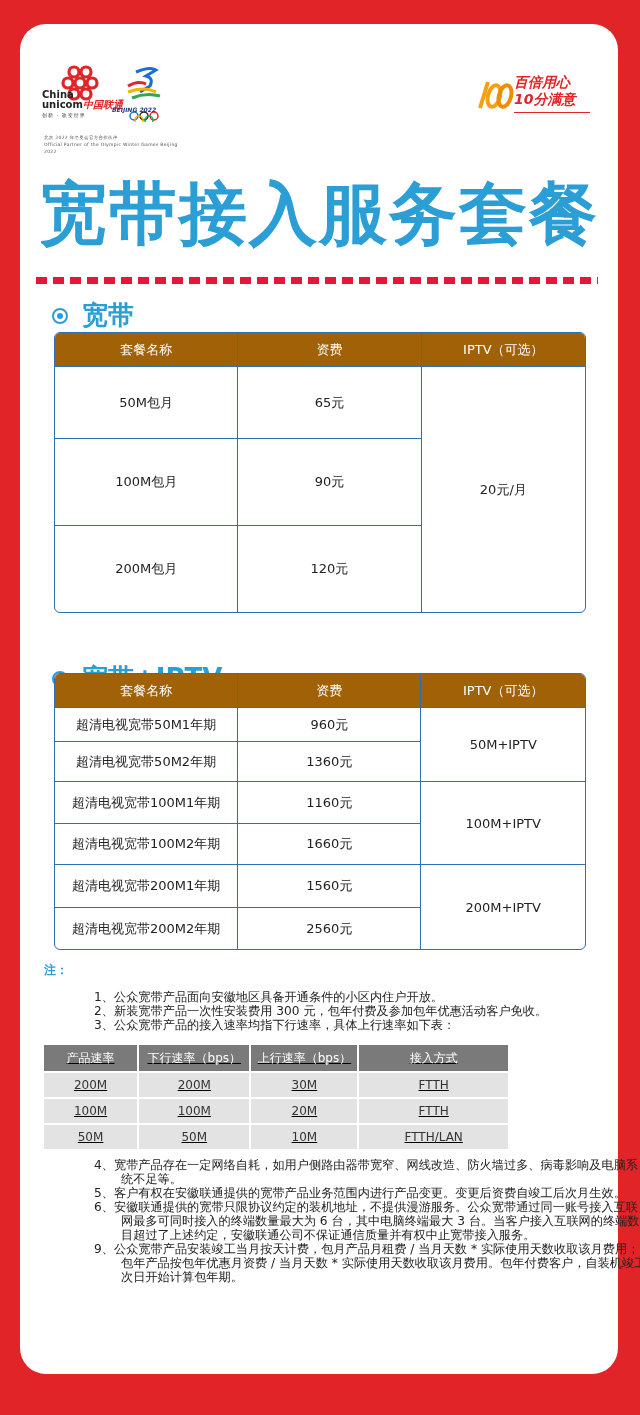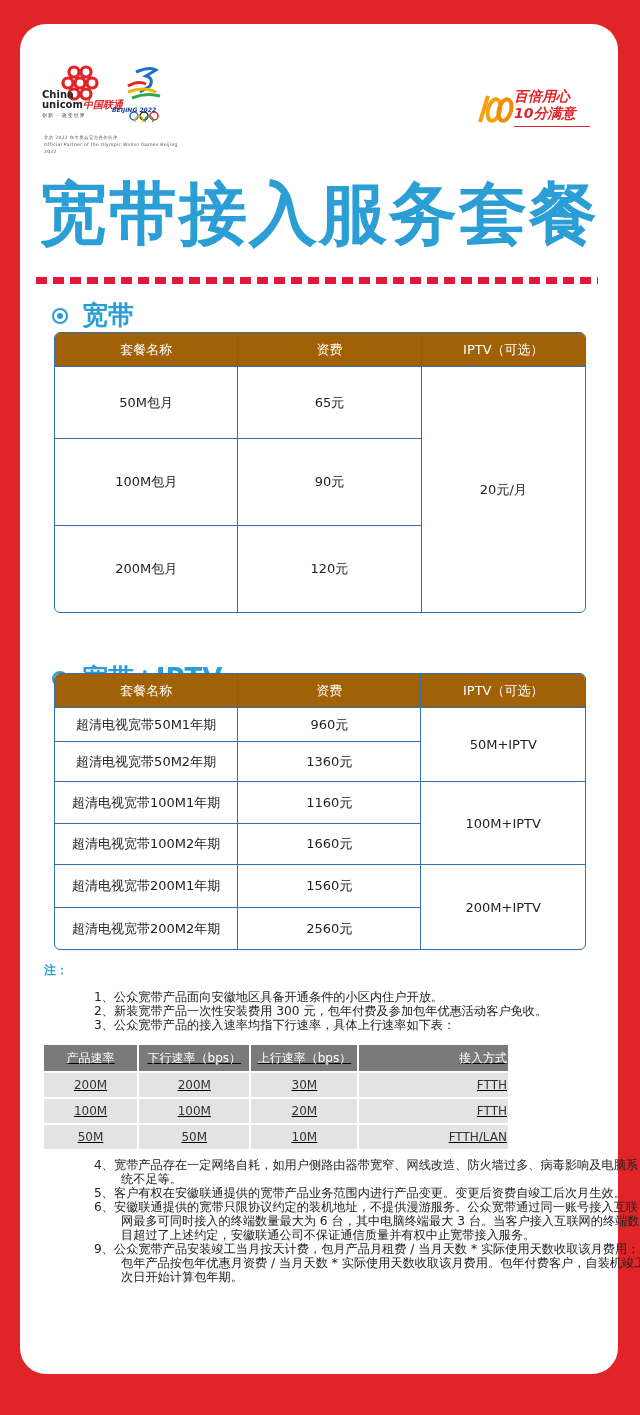--- a/index.html
+++ b/index.html
@@ -19,21 +19,21 @@
   }
   
   .logo-left { position: absolute; left: 22px; top: 38px; width: 150px; height: 80px; }
   .cu-mark { position: absolute; left: 18px; top: 2px; width: 40px; height: 38px; }
   .cu-text { position: absolute; left: 0; top: 28px; font-size: 10px; line-height: 10px; color: #222; font-weight: bold; }
   .cu-text .cn { font-size: 10px; color: #e02427; font-style: italic; }
   .cu-sub { position: absolute; left: 0; top: 50px; font-size: 5px; color: #444; letter-spacing: 1px; }
   .olympic { position: absolute; left: 74px; top: 0; width: 60px; height: 60px; }
   .bj-text { position: absolute; left: 70px; top: 44px; font-size: 6px; font-weight: bold; color: #1c3a8a; font-style: italic; }
   .partner { position: absolute; left: 2px; top: 72px; font-size: 4.5px; color: #555; line-height: 7px; letter-spacing: 0.3px; }
-  .logo-right { position: absolute; right: 24px; top: 64px; width: 120px; height: 44px; }
+  .logo-right { position: absolute; right: 24px; top: 50px; width: 120px; height: 44px; }
   .hundred { position: absolute; left: 0; top: 2px; width: 40px; height: 36px; }
   .slogan { position: absolute; left: 40px; top: 0; color: #e02427; font-weight: bold; font-style: italic; font-size: 14px; line-height: 17px; }
   .slogan-line { position: absolute; left: 40px; top: 38px; width: 76px; height: 1px; background: #e02427; }
   
   .main-title {
     position: absolute; left: 0; top: 150px; width: 598px;
     text-align: center; font-size: 68px; font-weight: bold; color: #2b9ed6;
     letter-spacing: 2px; line-height: 80px;
   }
   .dashes {
@@ -68,21 +68,21 @@
   
   .note-title { position: absolute; left: 24px; top: 960px; font-size: 12px; font-weight: bold; color: #2b9ed6; }
   .notes { position: absolute; left: 26px; width: 556px; font-size: 12.2px; line-height: 14px; color: #222; margin-left: 48px; }
   .notes p { margin: 0; padding-left: 27px; text-indent: -27px; }
   table.speed {
     position: absolute; left: 24px; top: 1045px; width: 464px;
     border-collapse: collapse; font-size: 12px; text-align: center; text-decoration: underline;
   }
   table.speed th { background: #7a7a7a; color: #fff; font-weight: normal; height: 24px; border-right: 2px solid #fff; }
   table.speed td { background: #e3e3e3; color: #333; height: 22px; border-right: 2px solid #fff; border-top: 2px solid #fff; }
-  table.speed th:last-child, table.speed td:last-child { border-right: none; text-align: right; }
+  table.speed th:last-child, table.speed td:last-child { border-right: none; }
 </style>
 </head>
 <body>
 
 <div class="card">
 
   <div class="logo-left">
     <svg class="cu-mark" viewBox="0 0 40 38">
       <g fill="none" stroke="#e02427" stroke-width="3.2">
         <circle cx="14" cy="8" r="5"></circle>

